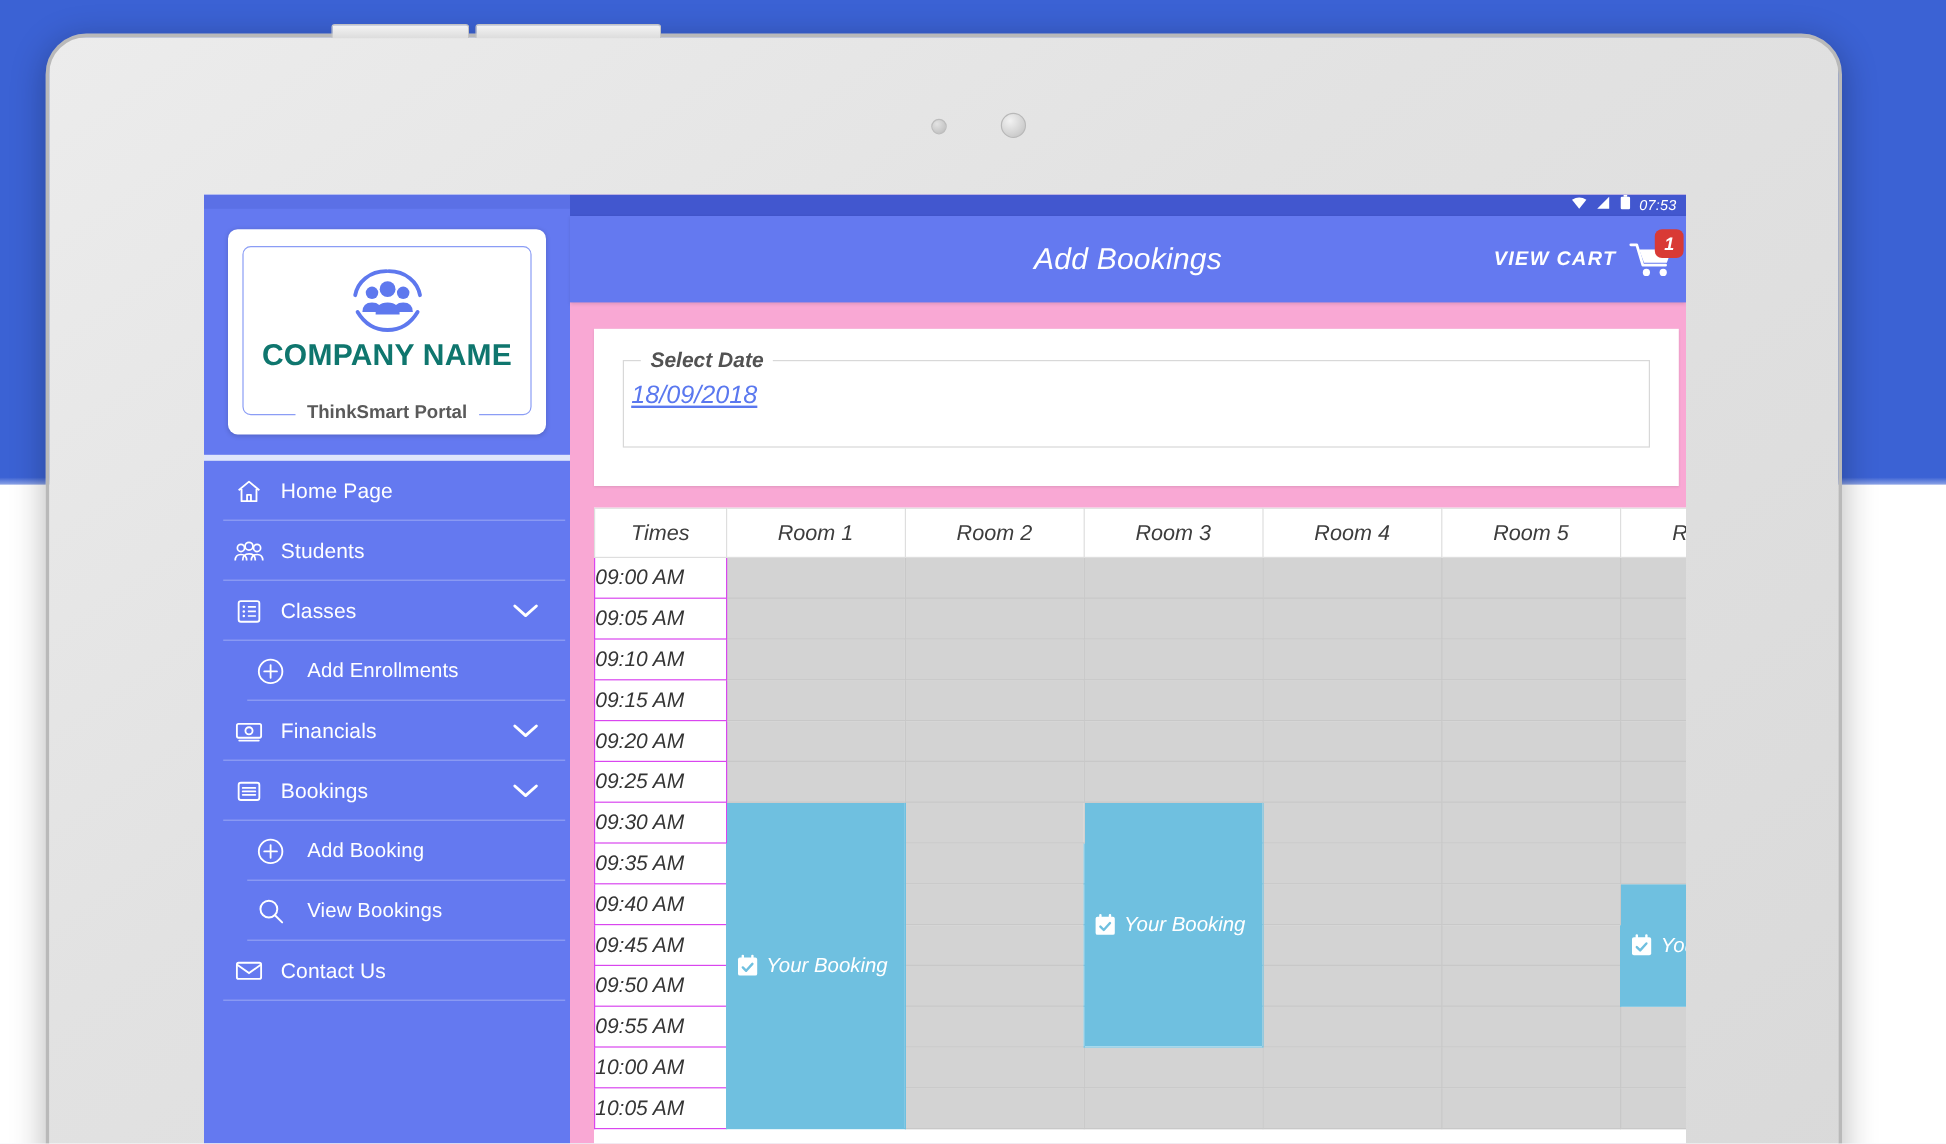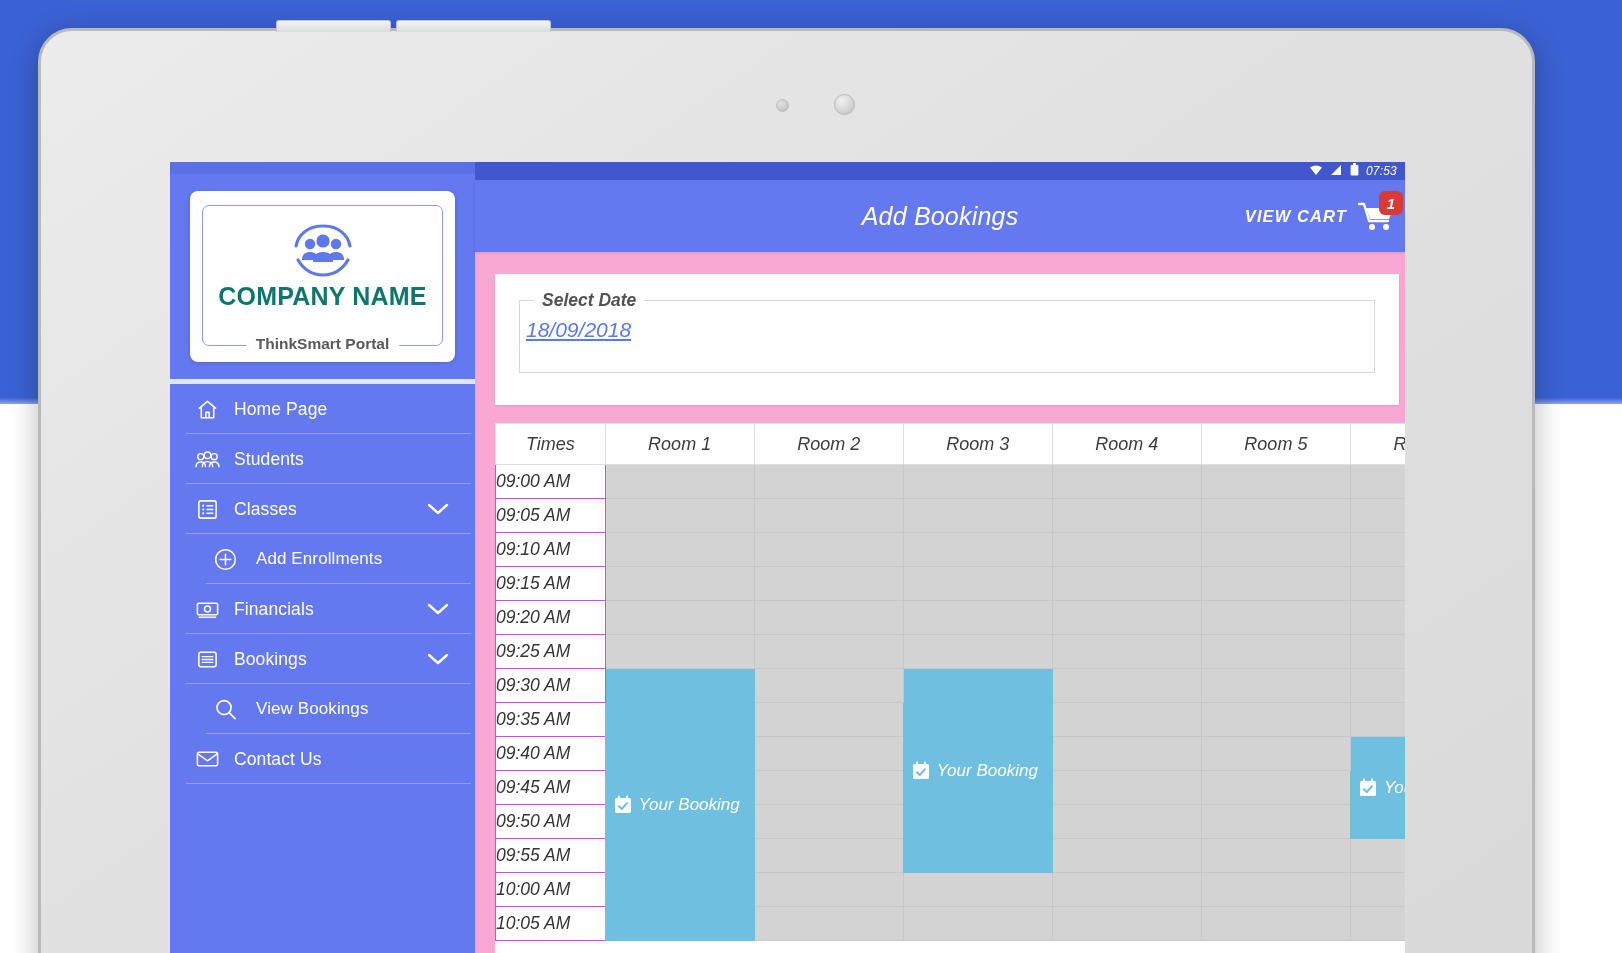--- a/index.html
+++ b/index.html
@@ -363,20 +363,29 @@
           </svg>
       </span>
       <span class="nav-label">Bookings</span>
       <span class="nav-chevron">
         <svg width="22" height="14" viewBox="0 0 22 14">
             <path d="M2 3 L11 11 L20 3" stroke="#fff" stroke-width="2.4" fill="none" stroke-linecap="round" stroke-linejoin="round"></path>
           </svg>
       </span>
     </div>
 
+    <div class="nav-item sub">
+      <span class="nav-icon">
+        <svg width="25" height="25" viewBox="0 0 26 26">
+            <circle cx="13" cy="13" r="10.2" stroke="#fff" stroke-width="1.6" fill="none"></circle>
+            <path d="M13 7.5 v11 M7.5 13 h11" stroke="#fff" stroke-width="1.6" stroke-linecap="round"></path>
+          </svg>
+      </span>
+      <span class="nav-label">Add Booking</span>
+    </div>
 
     <div class="nav-item sub">
       <span class="nav-icon">
         <svg width="25" height="25" viewBox="0 0 26 26">
             <circle cx="11.5" cy="11" r="7.3" stroke="#fff" stroke-width="1.7" fill="none"></circle>
             <path d="M17 16.5 L23 22.5" stroke="#fff" stroke-width="1.7" stroke-linecap="round"></path>
           </svg>
       </span>
       <span class="nav-label">View Bookings</span>
     </div>

